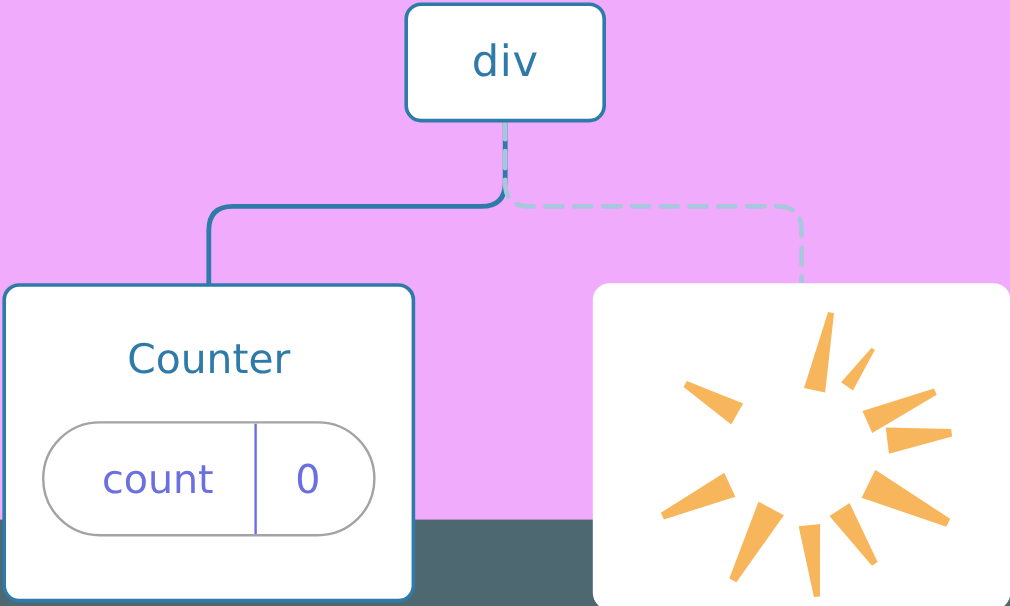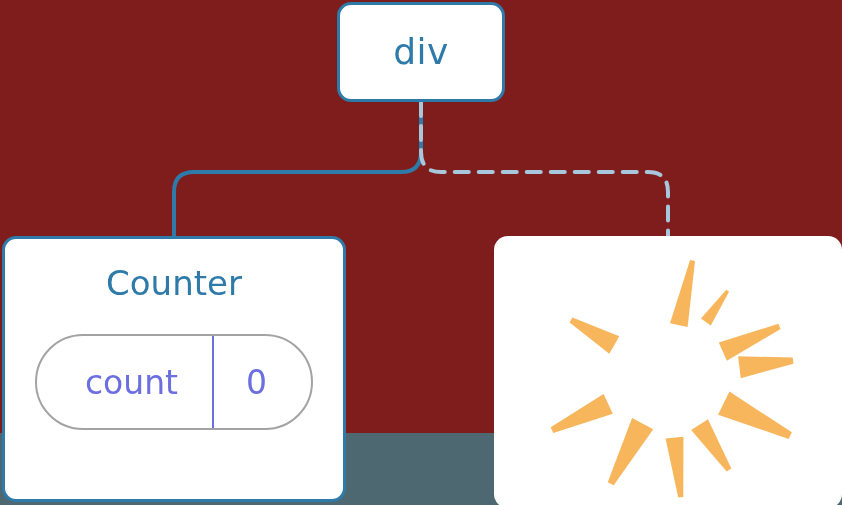--- a/index.html
+++ b/index.html
@@ -12,21 +12,21 @@
     height: 505px;
     overflow: hidden;
     background: #4d6870;
     font-family: "DejaVu Sans", "Liberation Sans", sans-serif;
   }
 
   #stage {
     position: relative;
     width: 842px;
     height: 433px;
-    background: #7f1d1d;
+    background: #f0abfc;
   }
 
   
   #connectors {
     position: absolute;
     left: 0;
     top: 0;
     width: 842px;
     height: 505px;
     z-index: 1;
@@ -67,21 +67,21 @@
 
   
   #node-counter {
     left: 2px;
     top: 236px;
     width: 344px;
     height: 266px;
     display: flex;
     flex-direction: column;
     align-items: center;
-    padding-top: 27px;
+    padding-top: 44px;
   }
 
   #node-counter .node-title {
     color: #2e7aa8;
     font-size: 34px;
     font-weight: 400;
     line-height: 1;
     margin-bottom: 34px;
   }
 

